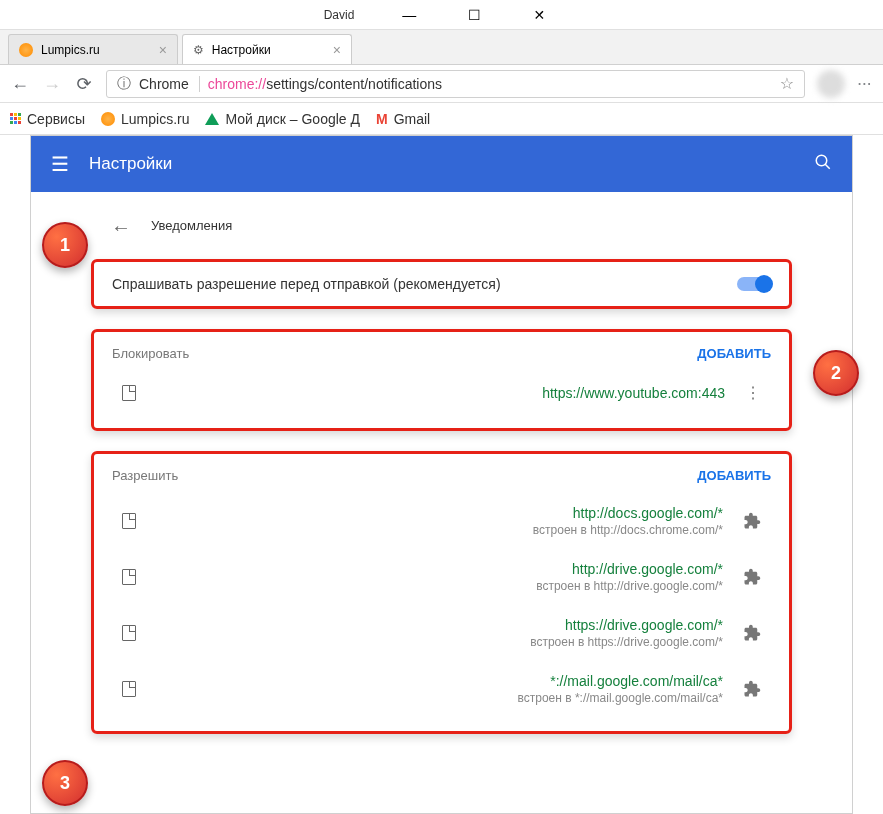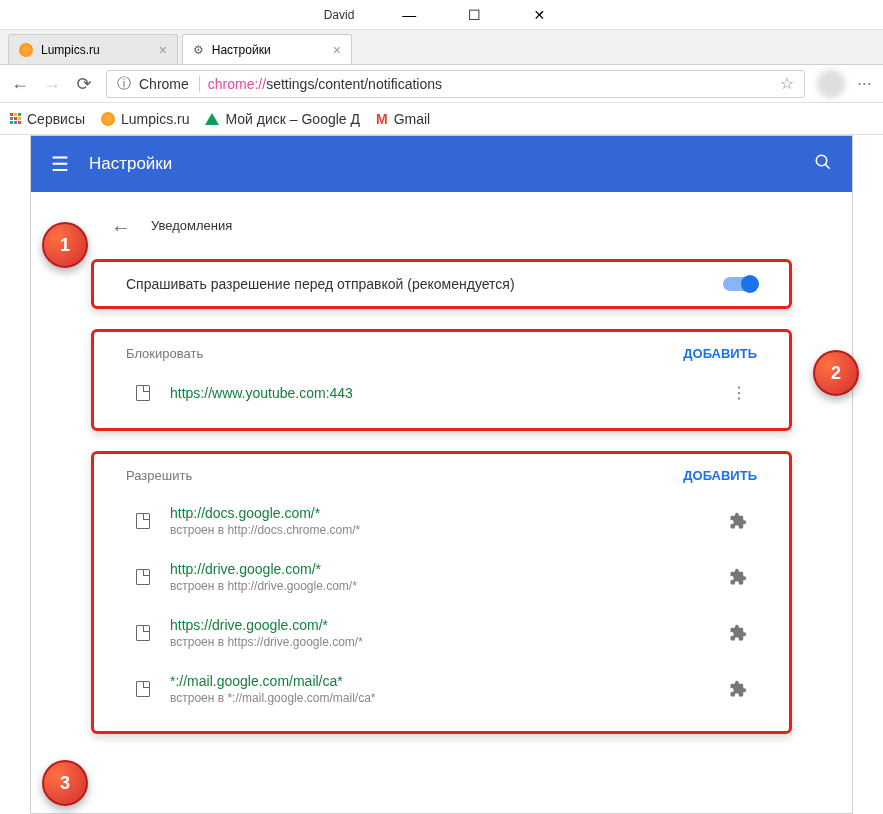--- a/index.html
+++ b/index.html
@@ -43,21 +43,21 @@
 .settings-title { font-size: 17px;}
 .search-ico { margin-left: auto; font-size: 18px; cursor: pointer;}
 
 
 .content { background: #fff; padding: 0; min-height: 1000px;}
 .card { margin: 0 60px 20px 60px; background: #fff; }
 .page-title-row { display: flex; align-items: center; gap: 20px; padding: 22px 0 22px 20px; }
 .back-arrow { color: #666; font-size: 20px; cursor: pointer;}
 .page-title { font-size: 13px; color: #333;}
 
-.section { border: 3px solid #e62117; border-radius: 6px; padding: 14px 32px; margin-bottom: 20px; box-shadow: 0 4px 8px rgba(0,0,0,0.15); position: relative;}
+.section { border: 3px solid #e62117; border-radius: 6px; padding: 14px 18px; margin-bottom: 20px; box-shadow: 0 4px 8px rgba(0,0,0,0.15); position: relative; text-align: right;}
 .sec-toggle { display: flex; align-items: center; justify-content: space-between;}
 .toggle-label { font-size: 14px; color: #333;}
 .switch { width: 34px; height: 14px; background: #8ab4f8; border-radius: 10px; position: relative; cursor: pointer;}
 .switch::after { content:""; position:absolute; width: 18px; height: 18px; background: #1a73e8; border-radius: 50%; top: -2px; right: -2px;}
 
 .sec-head { display: flex; justify-content: space-between; align-items: center; margin-bottom: 10px;}
 .sec-title { font-size: 13px; color: #777;}
 .add-btn { font-size: 13px; color: #1a73e8; font-weight: 600; cursor: pointer;}
 
 .site-row { display:flex; align-items:center; padding: 12px 10px; gap: 20px;}

